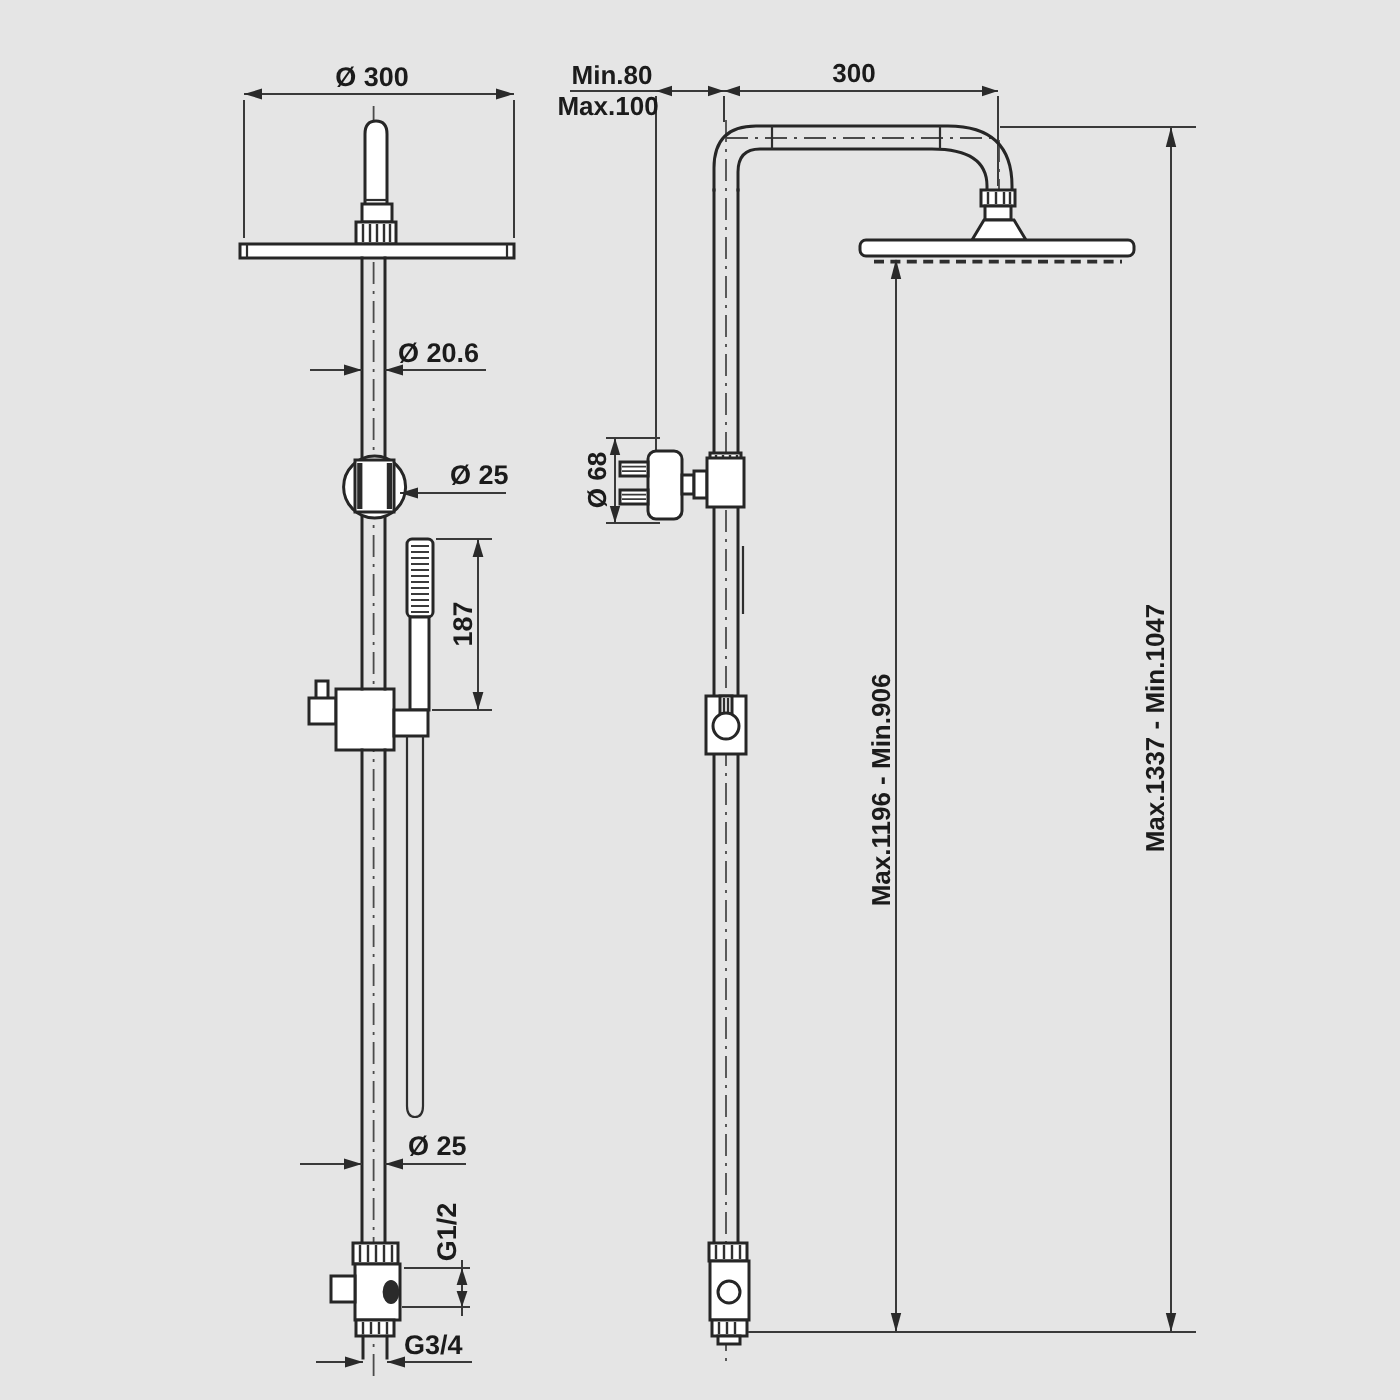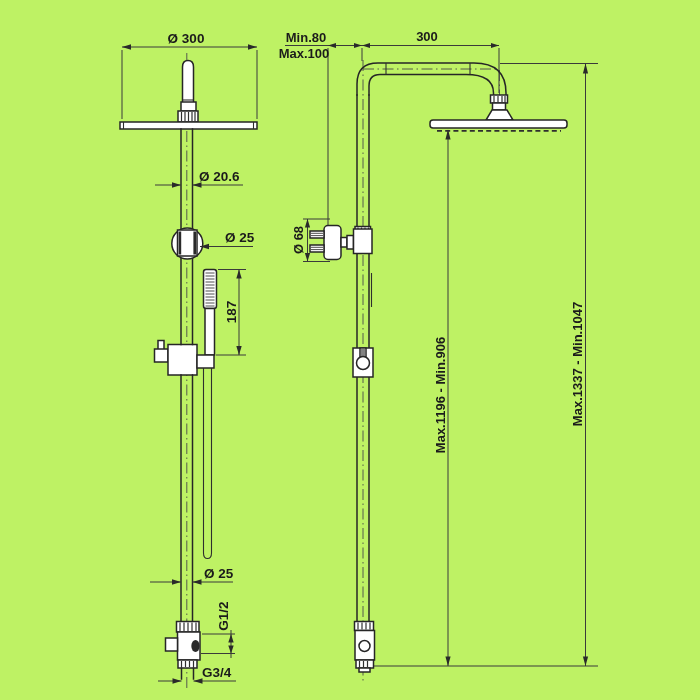--- a/index.html
+++ b/index.html
@@ -1,16 +1,16 @@
 <!DOCTYPE html>
 <html><head>
 <meta charset="utf-8">
 <style>
   html,body{margin:0;padding:0;background:#ffffff;}
-  .stage{width:700px;height:700px;background:#bef264;position:relative;overflow:hidden;}
+  .stage{width:700px;height:700px;background:#e5e5e5;position:relative;overflow:hidden;}
   svg{display:block;}
   .ln{stroke:#262626;stroke-width:1.5;fill:none;stroke-linecap:square;}
   .lnf{stroke:#262626;stroke-width:1.5;fill:#ffffff;}
   .tn{stroke:#2e2e2e;stroke-width:1.1;fill:none;}
   .dim{stroke:#3a3a3a;stroke-width:1;fill:none;}
   .arr{fill:#2a2a2a;stroke:none;}
   .cl{stroke:#4a4a4a;stroke-width:0.9;fill:none;stroke-dasharray:11 3.5 1.5 3.5;}
   .hatch{stroke:#2f2f2f;stroke-width:1.2;fill:none;}
   .dark{fill:#2a2a2a;stroke:none;}
   .spray{stroke:#3a3a3a;stroke-width:0.9;fill:none;}

